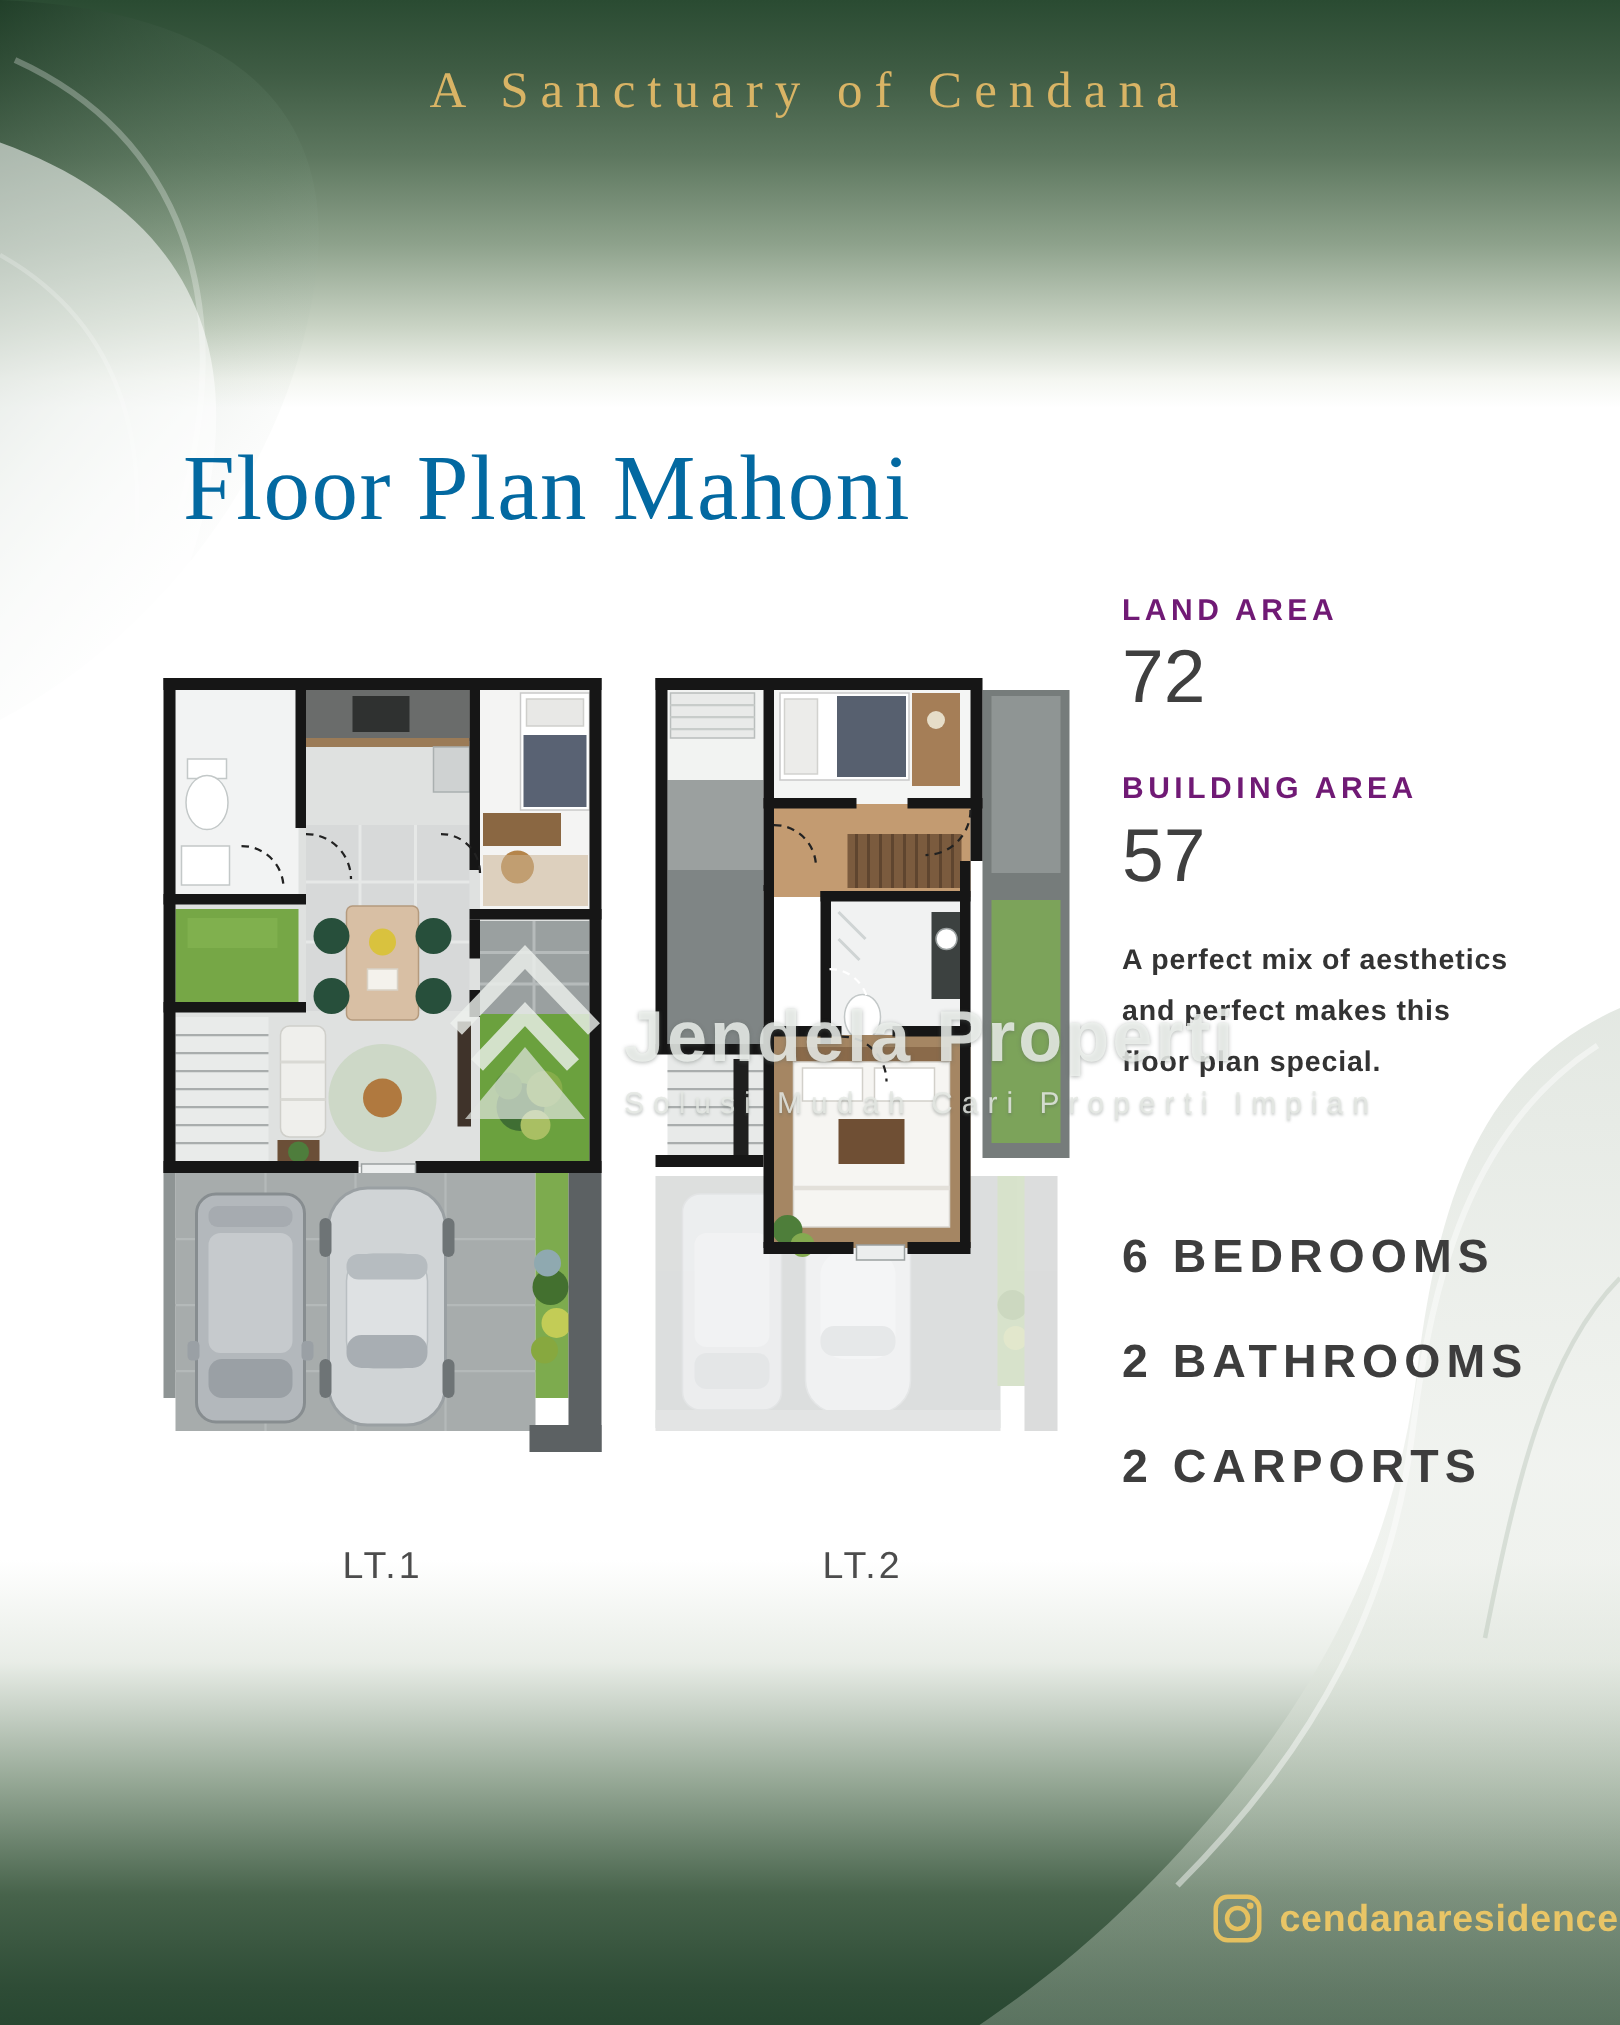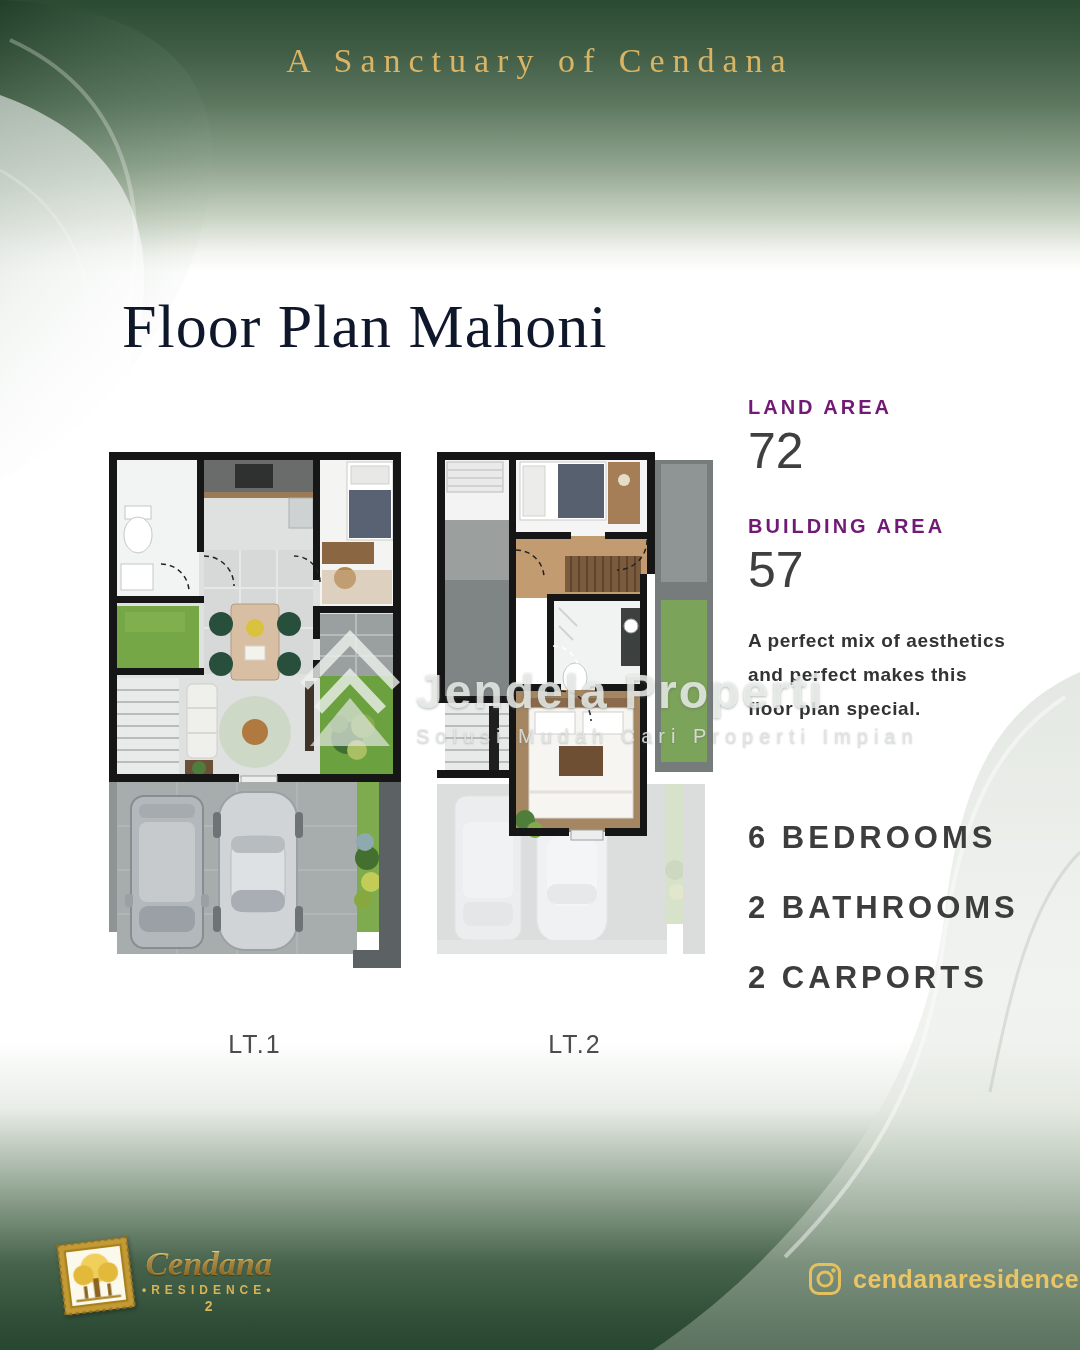--- a/index.html
+++ b/index.html
@@ -16,21 +16,21 @@
   .header-leaf{position:absolute;left:0;top:0;z-index:3;}
   .tagline{
     position:absolute;left:0;top:42px;width:1080px;text-align:center;z-index:4;
     font-family:"Liberation Serif","DejaVu Serif",serif;
     font-size:34px;letter-spacing:8px;color:#d9b465;font-weight:400;
   }
   
   .page-title{
     position:absolute;left:122px;top:291px;z-index:20;
     font-family:"Liberation Serif","DejaVu Serif",serif;
-    font-size:62px;color:#0f172a;letter-spacing:1px;font-weight:400;
+    font-size:62px;color:#0369a1;letter-spacing:1px;font-weight:400;
   }
   
   .plan{position:absolute;z-index:10;}
   .plan-lt1{left:95px;top:438px;}
   .plan-lt2{left:425px;top:440px;}
   .plan-label{
     position:absolute;top:1030px;z-index:20;text-align:center;
     font-size:25px;color:#4c4c4c;letter-spacing:2px;
   }
   .plan-label-left{left:95px;width:320px;}
@@ -347,39 +347,20 @@
         <polyline points="24,86 56,52 88,86"></polyline>
       </g>
       <path d="M56,74 L96,122 L16,122 Z" fill="rgba(225,230,225,0.7)"></path>
     </svg>
     <div class="wm-text">
       <div class="wm-name">Jendela Properti</div>
       <div class="wm-tagline">Solusi Mudah Cari Properti Impian</div>
     </div>
   </div>
 
-  <div class="footer-logo">
-    <svg class="stamp" width="72" height="72" viewBox="0 0 64 64">
-      <rect x="1" y="1" width="62" height="62" fill="#c49a35"></rect>
-      <rect x="1" y="1" width="62" height="62" fill="none" stroke="#8a6d20" stroke-width="2" stroke-dasharray="3,3"></rect>
-      <rect x="7" y="7" width="50" height="50" fill="#fbf8ec" stroke="#a8811f" stroke-width="2"></rect>
-      <circle cx="32" cy="25" r="13" fill="#f0cf5a"></circle>
-      <circle cx="21" cy="30" r="9" fill="#e3b93c"></circle>
-      <circle cx="43" cy="30" r="9" fill="#e3b93c"></circle>
-      <rect x="29" y="34" width="5" height="17" fill="#8a6420"></rect>
-      <rect x="20" y="40" width="3" height="11" fill="#8a6420"></rect>
-      <rect x="41" y="40" width="3" height="11" fill="#8a6420"></rect>
-      <path d="M12,52 h40" stroke="#a8811f" stroke-width="2"></path>
-    </svg>
-    <div class="brand-block">
-      <div class="brand-name">Cendana</div>
-      <div class="brand-type">•RESIDENCE•</div>
-      <div class="brand-number">2</div>
-    </div>
-  </div>
 
   <div class="instagram-row">
     <svg width="34" height="34" viewBox="0 0 34 34">
       <rect x="2.5" y="2.5" width="29" height="29" rx="8" fill="none" stroke="#e5c05f" stroke-width="3"></rect>
       <circle cx="17" cy="17" r="7" fill="none" stroke="#e5c05f" stroke-width="3"></circle>
       <circle cx="25.5" cy="8.5" r="2.2" fill="#e5c05f"></circle>
     </svg>
     <span class="ig-handle">cendanaresidence2</span>
   </div>
 

